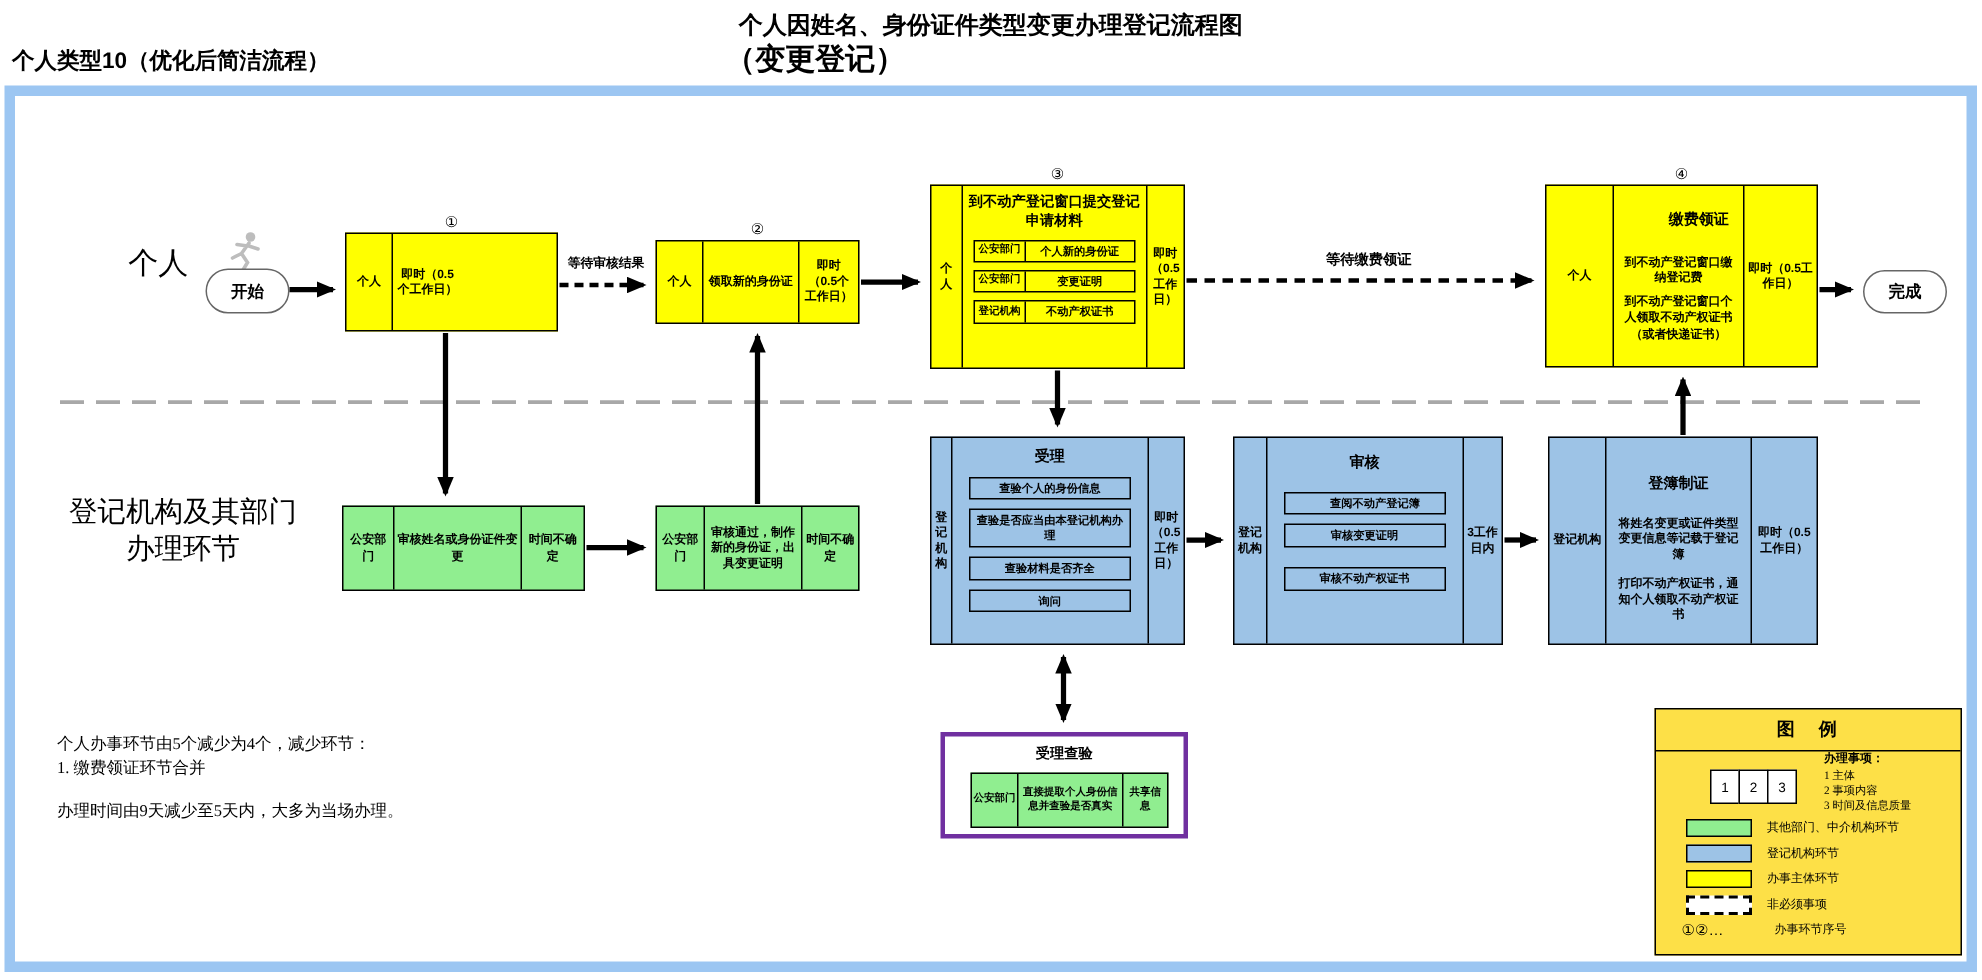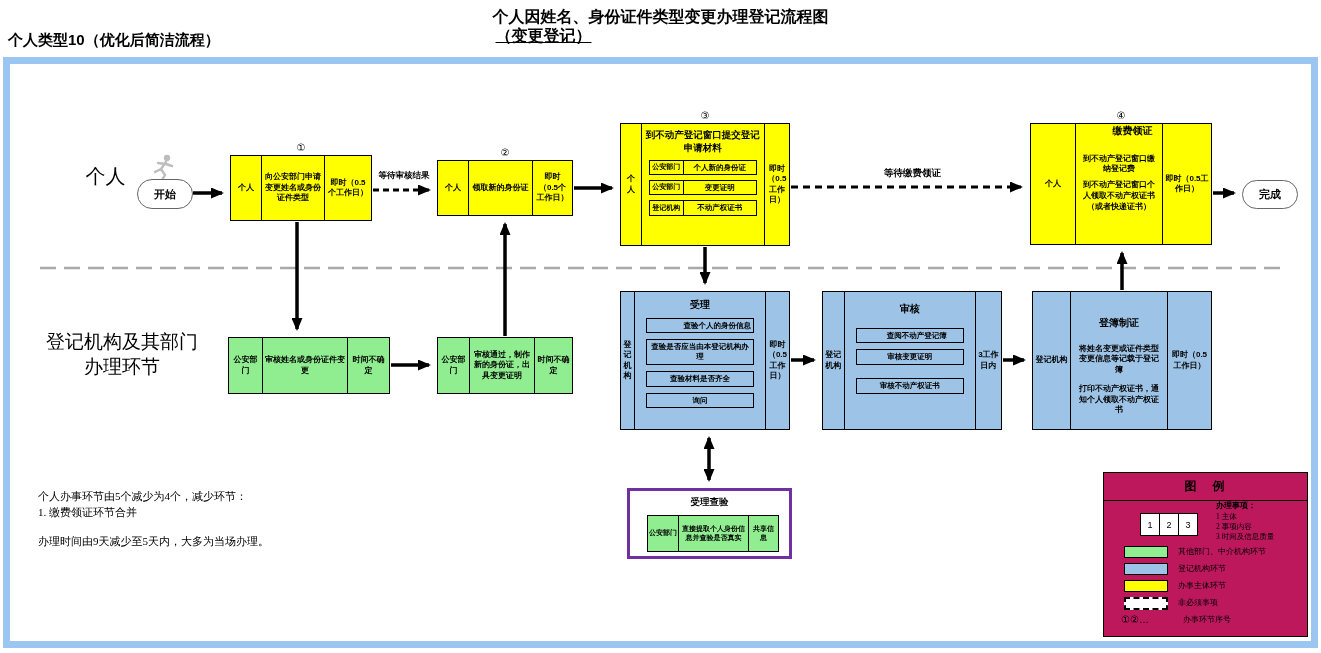--- a/index.html
+++ b/index.html
@@ -1,21 +1,21 @@
 <!DOCTYPE html>
 <html><head>
 <meta charset="utf-8">
 <style>
   * { margin:0; padding:0; box-sizing:border-box; }
   body { width:1321px; height:653px; background:#fff; font-family:"Liberation Sans", sans-serif; position:relative; overflow:hidden; }
   .abs { position:absolute; }
   .stage { position:relative; width:1321px; height:653px; }
 
   .title1 { top:7px; left:0; width:1321px; text-align:center; font-size:16px; font-weight:bold; color:#000; }
-  .title2 { top:26px; left:0; width:1087px; text-align:center; font-size:16px; font-weight:bold; color:#000;text-decoration:underline; }
+  .title2 { top:26px; left:0; width:1087px; text-align:center; font-size:20px; font-weight:bold; color:#000; }
   .type-label { top:31px; left:8px; font-size:15px; font-weight:bold; color:#000; }
 
   .frame { left:3px; top:57px; width:1315px; height:591px; border:7px solid #9cc6f2; background:transparent; }
 
   .lane-label { text-align:center; font-family:"Liberation Serif", serif; color:#000; }
   .lane-personal { left:28px; top:163px; width:155px; font-size:20px; line-height:1.35; }
   .lane-org { left:12px; top:330px; width:220px; font-size:19px; line-height:1.3; }
 
   .terminal { border:1px solid #666; border-radius:15px; background:#fff; display:flex; align-items:center; justify-content:center; font-size:11px; font-weight:bold; }
   .start { left:137px; top:179px; width:56px; height:30px; }
@@ -45,21 +45,21 @@
 
   .verify-box { left:627px; top:488px; width:165px; height:71px; border:3px solid #7030a0; background:#fff; }
   .verify-title { position:absolute; top:5px; left:0; width:100%; text-align:center; font-size:9.5px; font-weight:bold; }
   .verify-row { position:absolute; left:17px; top:24px; width:132px; height:37px; display:flex; border:1px solid #000; background:#90ee90; }
   .verify-row .vcell { display:flex; align-items:center; justify-content:center; text-align:center; font-size:7px; font-weight:bold; line-height:1.2; border-right:1px solid #000; padding:1px; }
   .verify-row .vcell:last-child { border-right:none; }
 
   .notes { left:38px; top:489px; width:300px; font-family:"Liberation Serif", serif; font-size:11px; line-height:1.45; color:#000; }
   .notes .gap { margin-top:13px; }
 
-  .legend { left:1103px; top:472px; width:205px; height:165px; border:1.5px solid #000; background:#be185d; }
+  .legend { left:1103px; top:472px; width:205px; height:165px; border:1.5px solid #000; background:#fde047; }
   .legend-header { height:28px; border-bottom:1.5px solid #000; display:flex; align-items:center; justify-content:center; font-size:12px; font-weight:bold; letter-spacing:2px; }
   .sample-cells { position:absolute; left:36px; top:40px; display:flex; }
   .sample-cells .sc { width:20px; height:23px; border:1px solid #000; margin-right:-1px; display:flex; align-items:center; justify-content:center; font-size:9px; background:#fff; }
   .sample-text { position:absolute; left:112px; top:28px; font-size:7.5px; line-height:1.35; font-family:"Liberation Serif", serif; }
   .sample-text .h { font-weight:bold; font-size:8px; }
   .lg-row { position:absolute; left:20px; display:flex; align-items:flex-start; }
   .lg-swatch { width:44px; height:12px; border:1px solid #000; margin-right:10px; }
   .lg-swatch.dashed { border:2px dashed #000; background:#fff; height:13px; }
   .lg-label { font-size:8px; font-family:"Liberation Serif", serif; }
   .lg-seq { font-size:10px; margin-right:8px; }
@@ -92,21 +92,20 @@
   <div class="abs terminal start">开始</div>
   <div class="abs terminal finish">完成</div>
 
   <div class="abs stepnum" style="left:230px; top:142px; width:142px;">①</div>
   <div class="abs stepnum" style="left:437px; top:147px; width:136px;">②</div>
   <div class="abs stepnum" style="left:620px; top:110px; width:170px;">③</div>
   <div class="abs stepnum" style="left:1030px; top:110px; width:182px;">④</div>
 
   <div class="abs pbox" style="left:230px; top:155px; width:142px; height:66px;">
     <div class="cell" style="width:31px;">个人</div>
-    <div class="cell mid">向公安部门申请变更姓名或身份证件类型</div>
     <div class="cell" style="width:46px;">即时（0.5个工作日）</div>
   </div>
 
   <div class="abs wait-label" style="left:370px; top:170px; width:68px;">等待审核结果</div>
 
   <div class="abs pbox" style="left:437px; top:160px; width:136px; height:56px;">
     <div class="cell" style="width:31px;">个人</div>
     <div class="cell mid">领取新的身份证</div>
     <div class="cell" style="width:39px;">即时（0.5个工作日）</div>
   </div>
@@ -129,21 +128,21 @@
       </div>
     </div>
     <div class="cell" style="width:41px;">即时（0.5工作日）</div>
   </div>
 
   <div class="abs wait-label" style="left:855px; top:167px; width:115px; font-size:9.5px;">等待缴费领证</div>
 
   <div class="abs pbox" style="left:1030px; top:123px; width:182px; height:122px;">
     <div class="cell" style="width:45px;">个人</div>
     <div class="bigmid">
-      <div class="boxtitle" style="margin-top:0; font-size:10px;padding-left:27px;">缴费领证</div>
+      <div class="boxtitle" style="margin-top:16px; font-size:10px;padding-left:27px;">缴费领证</div>
       <div class="smalltext" style="margin-top:16px;">到不动产登记窗口缴纳登记费</div>
       <div class="smalltext" style="margin-top:5px;">到不动产登记窗口个人领取不动产权证书（或者快递证书）</div>
     </div>
     <div class="cell" style="width:48px;">即时（0.5工作日）</div>
   </div>
 
   <div class="abs pbox green" style="left:228px; top:337px; width:162px; height:57px;">
     <div class="cell" style="width:34px;">公安部门</div>
     <div class="cell mid">审核姓名或身份证件变更</div>
     <div class="cell" style="width:41px;">时间不确定</div>
@@ -152,21 +151,21 @@
   <div class="abs pbox green" style="left:437px; top:337px; width:136px; height:57px;">
     <div class="cell" style="width:32px;">公安部门</div>
     <div class="cell mid">审核通过，制作新的身份证，出具变更证明</div>
     <div class="cell" style="width:37px;">时间不确定</div>
   </div>
 
   <div class="abs pbox blue" style="left:620px; top:291px; width:170px; height:139px;">
     <div class="cell" style="width:34px;">登记机构</div>
     <div class="bigmid">
       <div class="boxtitle" style="margin-top:6px; font-size:10px;font-family:Liberation Serif, serif;">受理</div>
-      <div class="check" style="margin-top:6px;text-align:right;">查验个人的身份信息</div>
+      <div class="check" style="margin-top:6px;">查验个人的身份信息</div>
       <div class="check">查验是否应当由本登记机构办理</div>
       <div class="check">查验材料是否齐全</div>
       <div class="check">询问</div>
     </div>
     <div class="cell" style="width:41px;">即时（0.5工作日）</div>
   </div>
 
   <div class="abs pbox blue" style="left:822px; top:291px; width:180px; height:139px;">
     <div class="cell" style="width:38px;">登记机构</div>
     <div class="bigmid">

